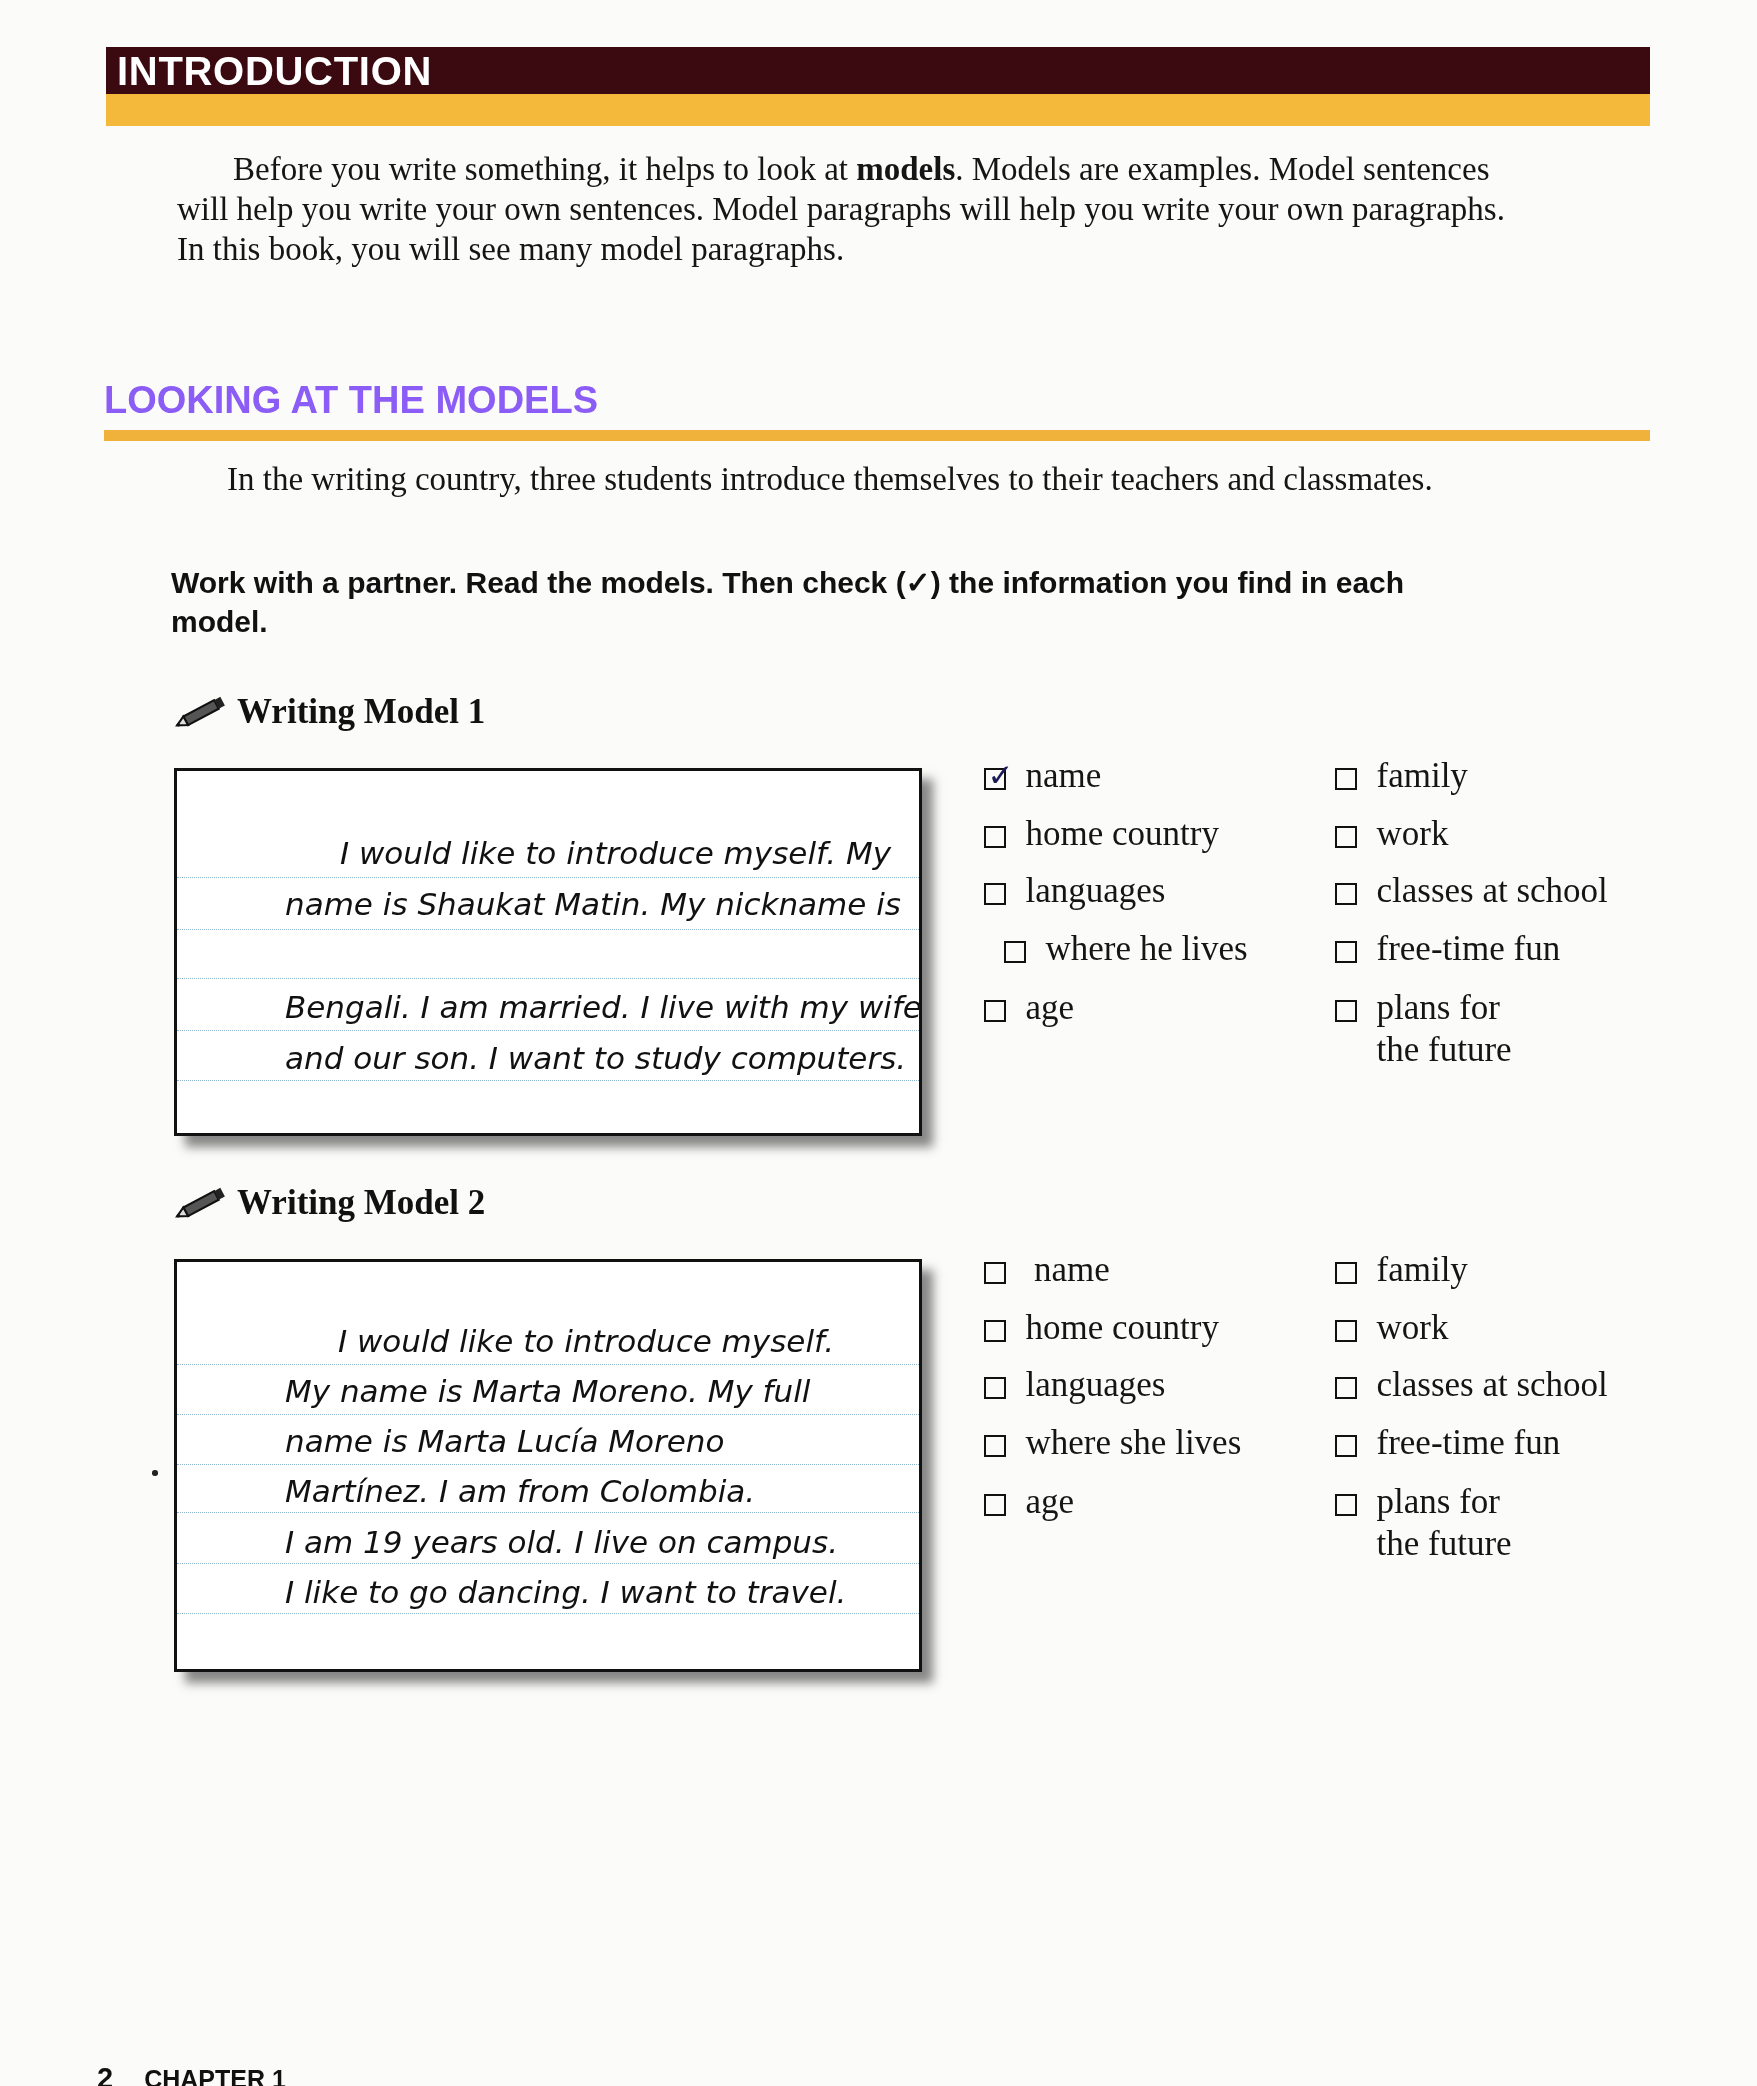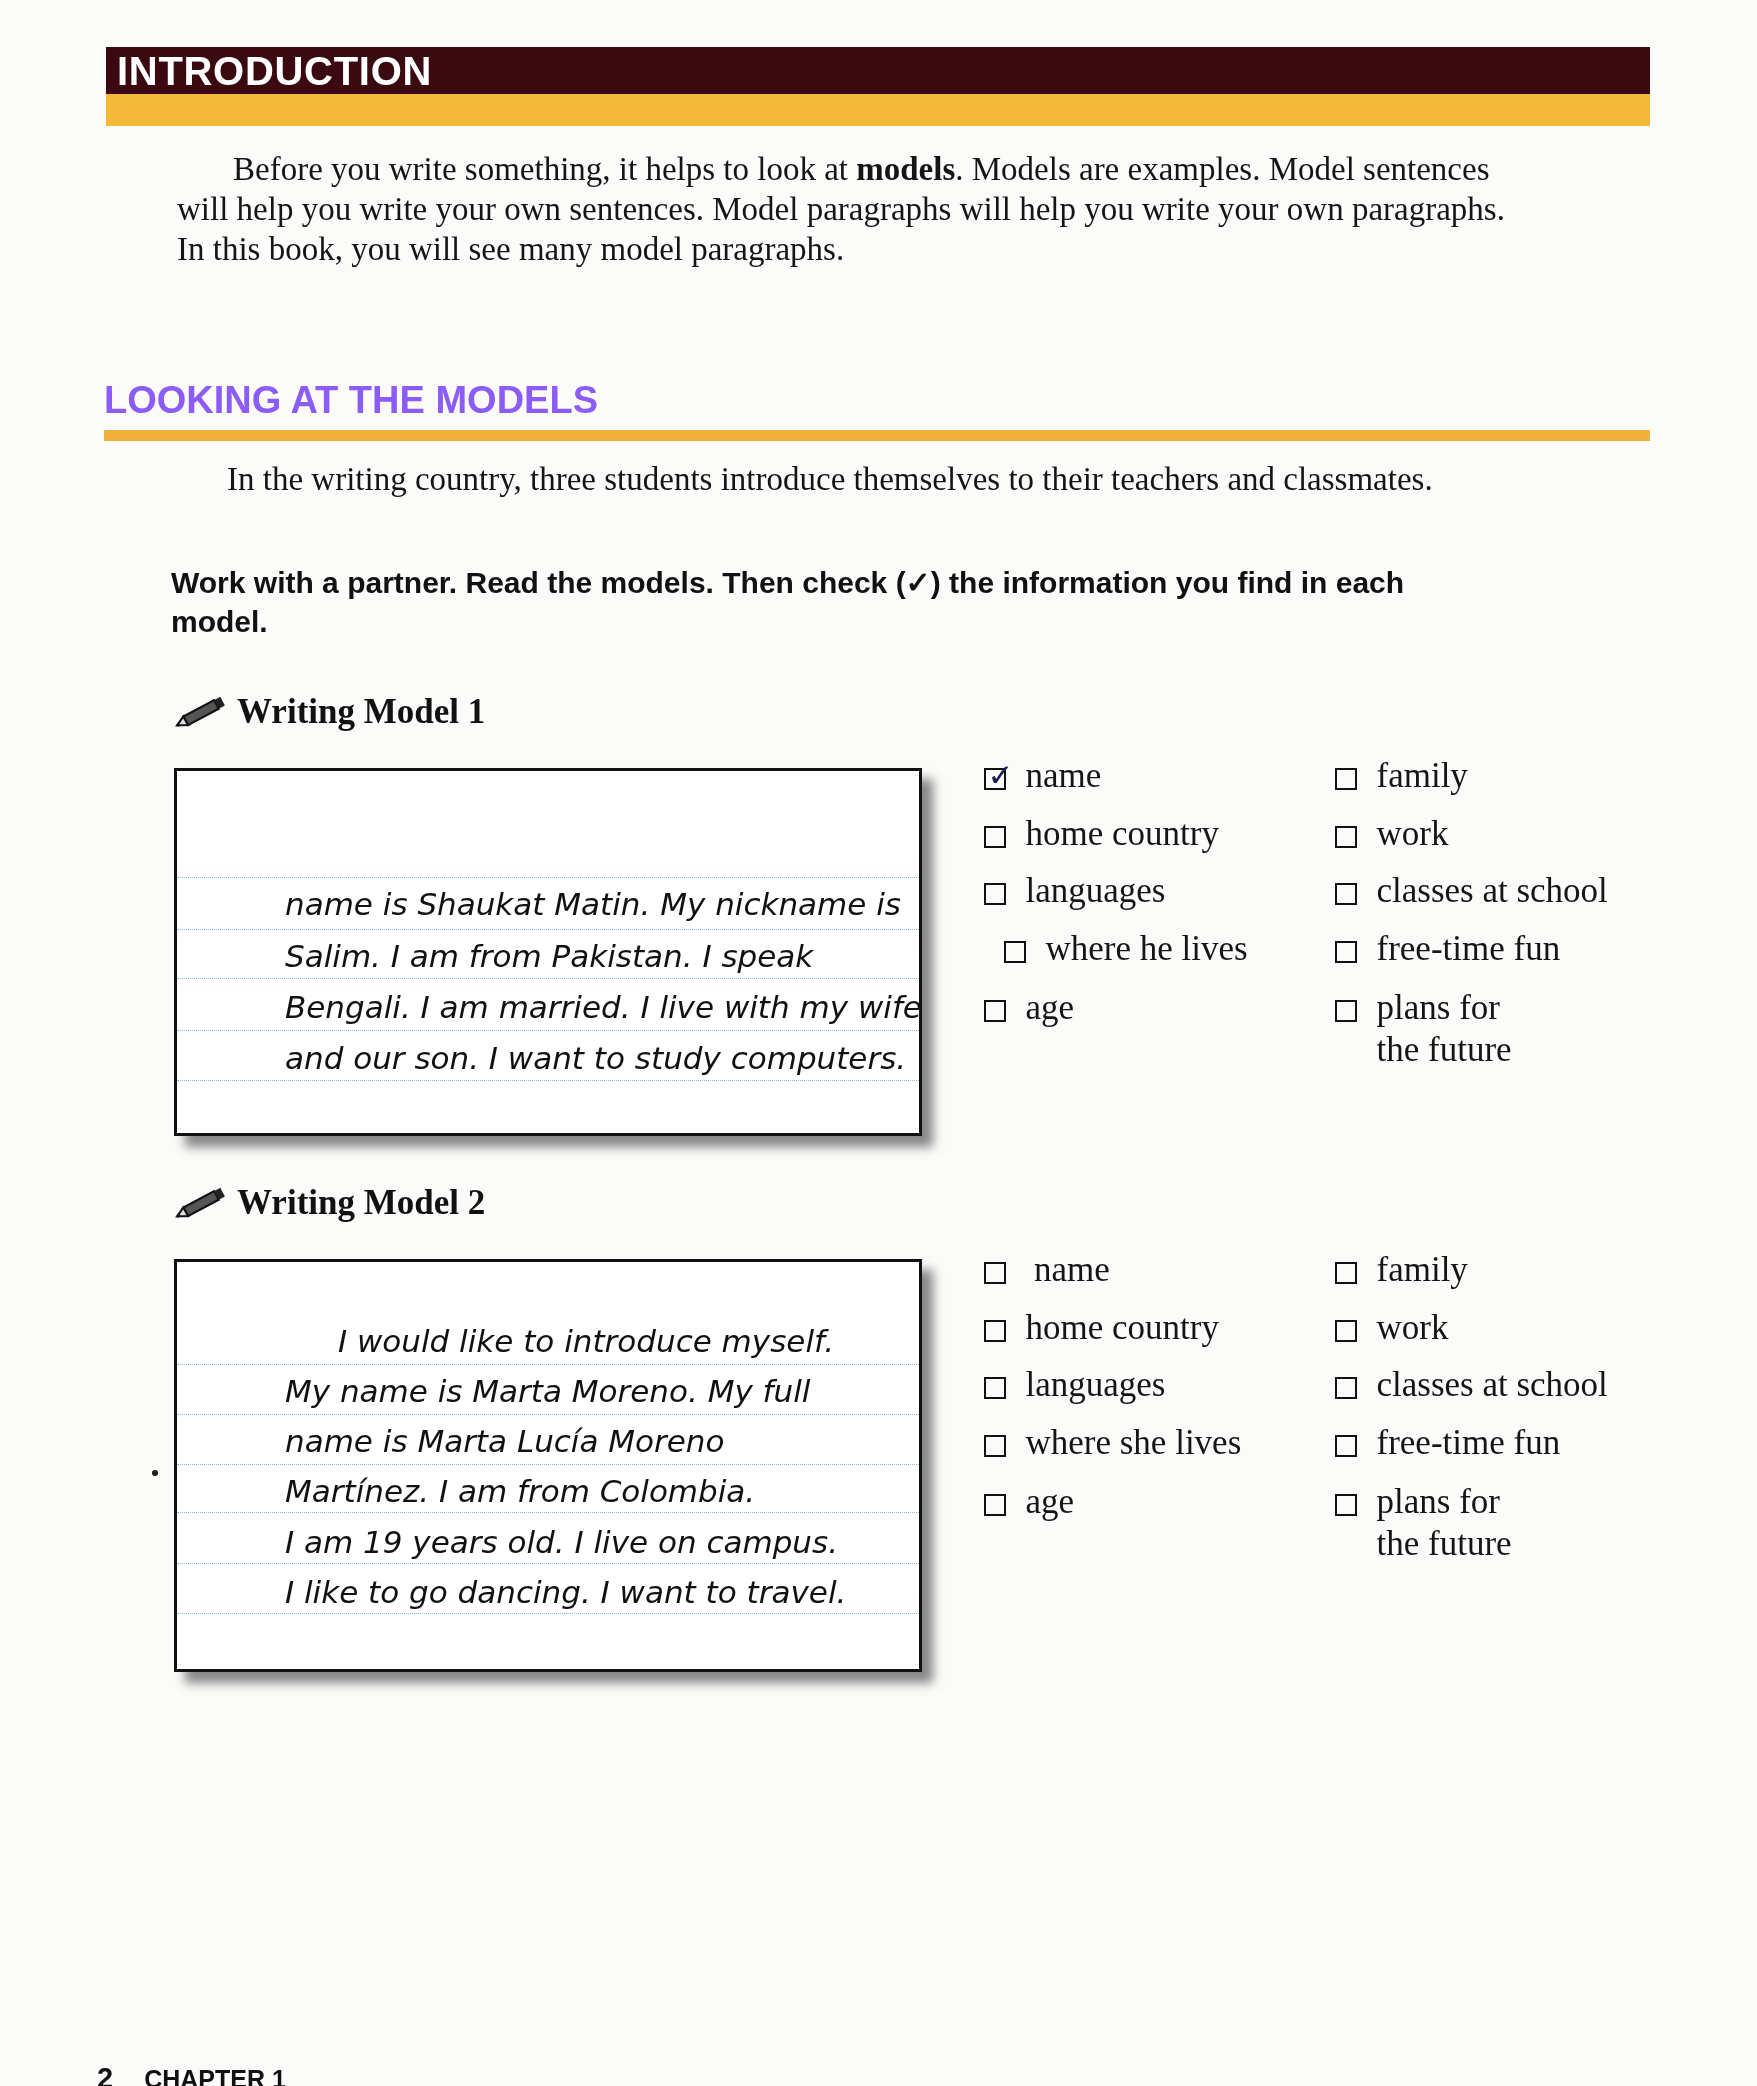--- a/index.html
+++ b/index.html
@@ -73,22 +73,22 @@
   </svg>
   <span class="label">Writing Model 1</span>
 </div>
 
 <div class="card" style="top:768px; height:362px;">
   <div class="rule" style="top:106px;"></div>
   <div class="rule" style="top:158px;"></div>
   <div class="rule" style="top:207px;"></div>
   <div class="rule" style="top:259px;"></div>
   <div class="rule" style="top:309px;"></div>
+  <div class="text" style="top:64px; left:163px;">I would like to introduce myself. My</div>
   <div class="text" style="top:115px;">name is Shaukat Matin. My nickname is</div>
-  <div class="text" style="top:167px;">Salim. I am from Pakistan. I speak</div>
   <div class="text" style="top:218px;">Bengali. I am married. I live with my wife</div>
   <div class="text" style="top:269px;">and our son. I want to study computers.</div>
 </div>
 
 <div class="checklist" style="left:984px; top:755px;">
   <div class="check-item" style="left:0; top:0;">
     <span class="box">
         <span class="tick">✓</span>
       </span>
     <span>name</span>

